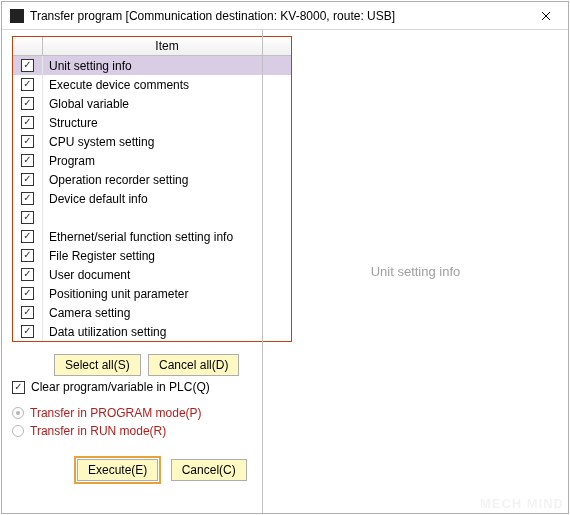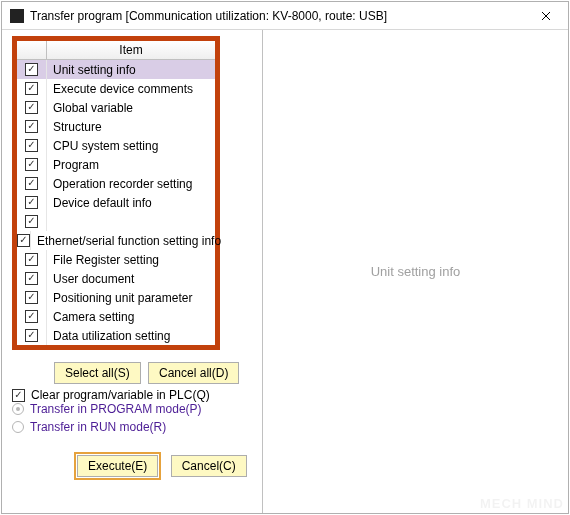--- a/index.html
+++ b/index.html
@@ -50,22 +50,22 @@
     display: flex;
   }
   .left {
     padding: 6px 10px 10px 10px;
     width: 260px;
   }
   .label-top {
     margin-bottom: 4px;
   }
   .grid {
-    border: 5px solid #c2410c;
-    width: 208px;
+    border: 1px solid #c2410c;
+    width: 280px;
   }
   .grid-header {
     display: flex;
     background: linear-gradient(#fff, #efefef);
     border-bottom: 1px solid #c0c0c0;
   }
   .grid-header .col-check {
     width: 30px;
     border-right: 1px solid #c0c0c0;
   }
@@ -127,21 +127,22 @@
   }
   .opt-row {
     display: flex;
     align-items: center;
     margin-top: 4px;
   }
   .opt-row .check {
     margin-right: 6px;
   }
   .radio-set {
-    color: #4c1d95;
+    margin-top: 12px;
+    color: #b91c1c;
   }
   .radio-row {
     display: flex;
     align-items: center;
     margin-bottom: 4px;
   }
   .radio {
     width: 12px; height: 12px;
     border: 1px solid #b5b5b5;
     border-radius: 50%;
@@ -184,21 +185,21 @@
     color: rgba(0,0,0,0.05);
     font-weight: 600;
   }
 </style>
 </head>
 <body>
 
 <div class="window">
   <div class="titlebar">
     <div class="app-icon"></div>
-    <div class="title-text">Transfer program [Communication utilization: KV-8000, route: USB]</div>
+    <div class="title-text">Transfer program [Communication destination: KV-8000, route: USB]</div>
     <div class="close-btn">
       <svg width="10" height="10" viewBox="0 0 10 10">
           <path d="M1 1 L9 9 M9 1 L1 9" stroke="#000" stroke-width="1" fill="none"></path>
         </svg>
     </div>
   </div>
   <div class="body">
     <div class="left">
 
       <div class="grid">

